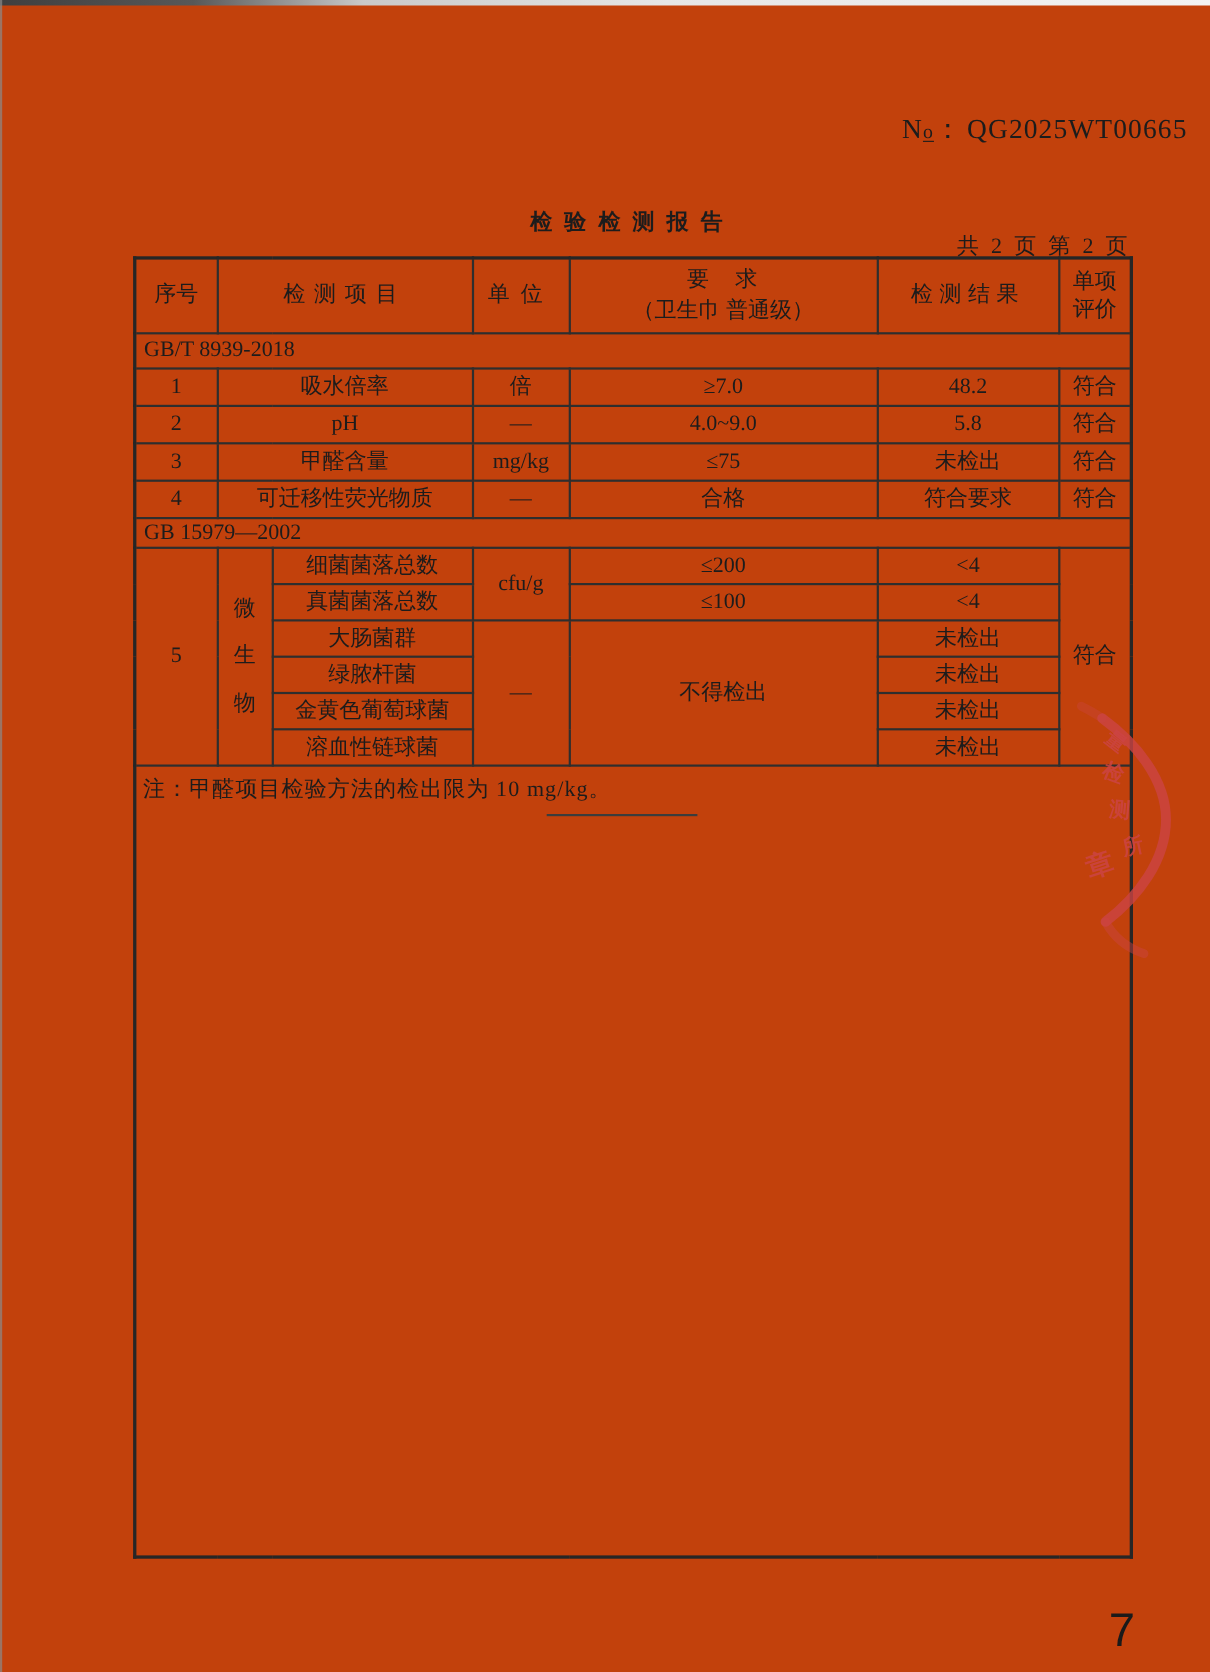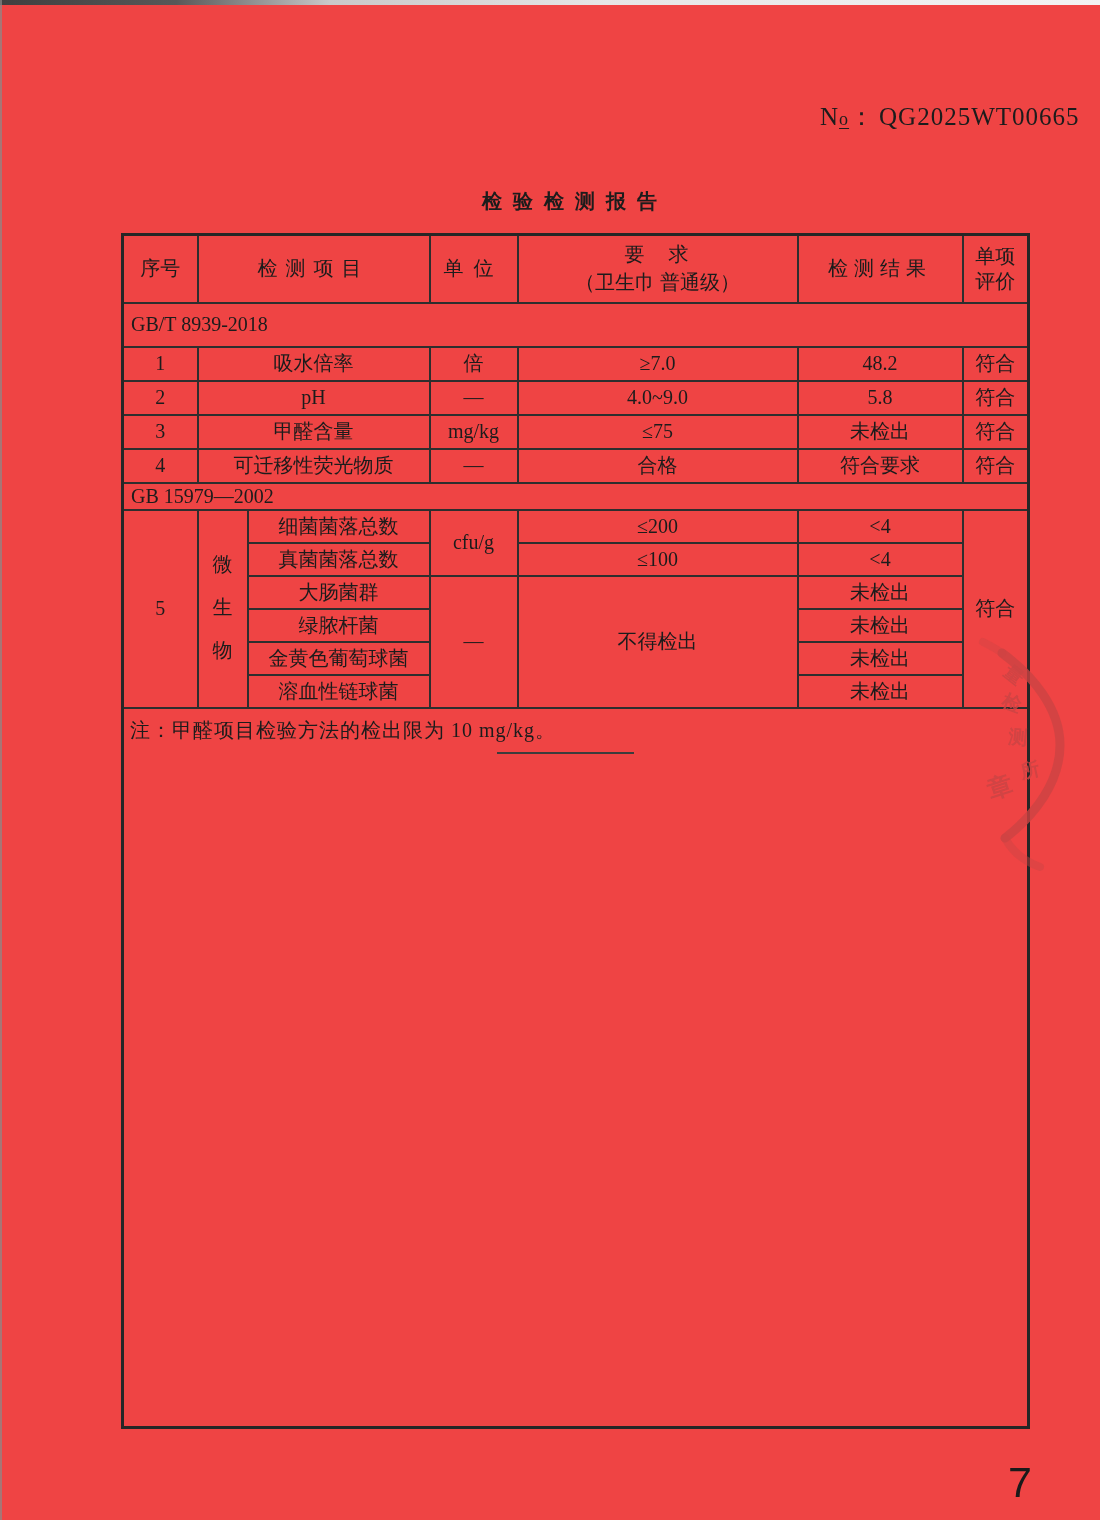--- a/index.html
+++ b/index.html
@@ -1,17 +1,17 @@
 <!DOCTYPE html>
 <html><head>
 <meta charset="utf-8">
 <style>
   html,body{margin:0;padding:0;background:#ffffff;}
   .screen{
-    position:relative;width:1100px;height:1520px;background:#ef4444;
+    position:relative;width:1100px;height:1520px;background:#c2410c;
     overflow:hidden;font-family:"Liberation Serif","DejaVu Serif",serif;color:#1c1c1c;
   }
   .edge-top{position:absolute;left:0;top:0;width:100%;height:5px;
     background:linear-gradient(90deg,#3f3f3f 0%,#585858 16%,#c9c9c9 30%,#e6e6e6 55%,#f3f3f3 100%);}
   .edge-left{position:absolute;left:0;top:0;width:2px;height:100%;background:#8a8a8a;opacity:.7;}
 
   .report-no{position:absolute;left:820px;top:100px;font-size:25px;letter-spacing:1px;}
   .report-no .no-o{font-size:0.72em;text-decoration:underline;text-underline-offset:3px;}
   .report-no .no-value{margin-left:4px;}
 
@@ -26,21 +26,21 @@
     position:absolute;left:121px;top:233px;width:906px;
     border-collapse:collapse;table-layout:fixed;
     border:3px solid #262626;
   }
   table.report-table th,table.report-table td{
     border:2px solid #2e2e2e;padding:0;text-align:center;vertical-align:middle;
     font-size:20px;font-weight:normal;line-height:1.25;overflow:hidden;
   }
   tr.head-row{height:68px;}
   tr.band-row td{text-align:left;padding-left:7px;}
-  tr.band-row.b1{height:44px;}
+  tr.band-row.b1{height:32px;}
   tr.band-row.b2{height:27px;}
   tr.data-row{height:34px;}
   tr.micro-row{height:33px;}
   td.bottom-space{border:0;height:717px;position:relative;vertical-align:top;text-align:left;margin-top:26px;}
   .th-item{letter-spacing:0.4em;padding-left:0.4em;}
   .th-unit{letter-spacing:0.5em;padding-left:0.5em;}
   .th-result{letter-spacing:0.3em;padding-left:0.3em;margin-left:32px;}
   .req-l1{letter-spacing:0.1em;margin-bottom:3px;}
   .micro-label{line-height:2.15;font-size:20px;}
   .note-line{position:absolute;left:6px;top:9px;font-size:20px;letter-spacing:1px;}
@@ -55,20 +55,21 @@
 </head>
 <body>
 
 <div class="screen">
   <div class="edge-top"></div>
   <div class="edge-left"></div>
 
   <div class="report-no"><span>N</span><span class="no-o">o</span><span>：</span><span class="no-value">QG2025WT00665</span></div>
 
   <div class="report-title">检验检测报告</div>
+  <div class="pagination">共 2 页  第 2 页</div>
 
   <table class="report-table">
     <colgroup>
       <col style="width:75px">
         <col style="width:50px">
         <col style="width:182px">
       <col style="width:88px">
         <col style="width:280px">
         <col style="width:165px">
         <col style="width:66px">
@@ -126,21 +127,21 @@
         <td>符合</td>
       </tr>
 
       <tr class="band-row b2">
         <td colspan="7">GB 15979—2002</td>
       </tr>
 
       <tr class="micro-row">
         <td rowspan="6">5</td>
         <td rowspan="6">
-            <div class="micro-label" style="width:22px;margin:0 auto;word-break:break-all;font-family:Liberation Mono, monospace;">微生物</div>
+            <div class="micro-label" style="width:22px;margin:0 auto;word-break:break-all;">微生物</div>
           </td>
         <td>细菌菌落总数</td>
         <td rowspan="2">cfu/g</td>
         <td>≤200</td>
         <td>&lt;4</td>
         <td rowspan="6">符合</td>
       </tr>
       <tr class="micro-row">
         <td>真菌菌落总数</td>
         <td>≤100</td>

